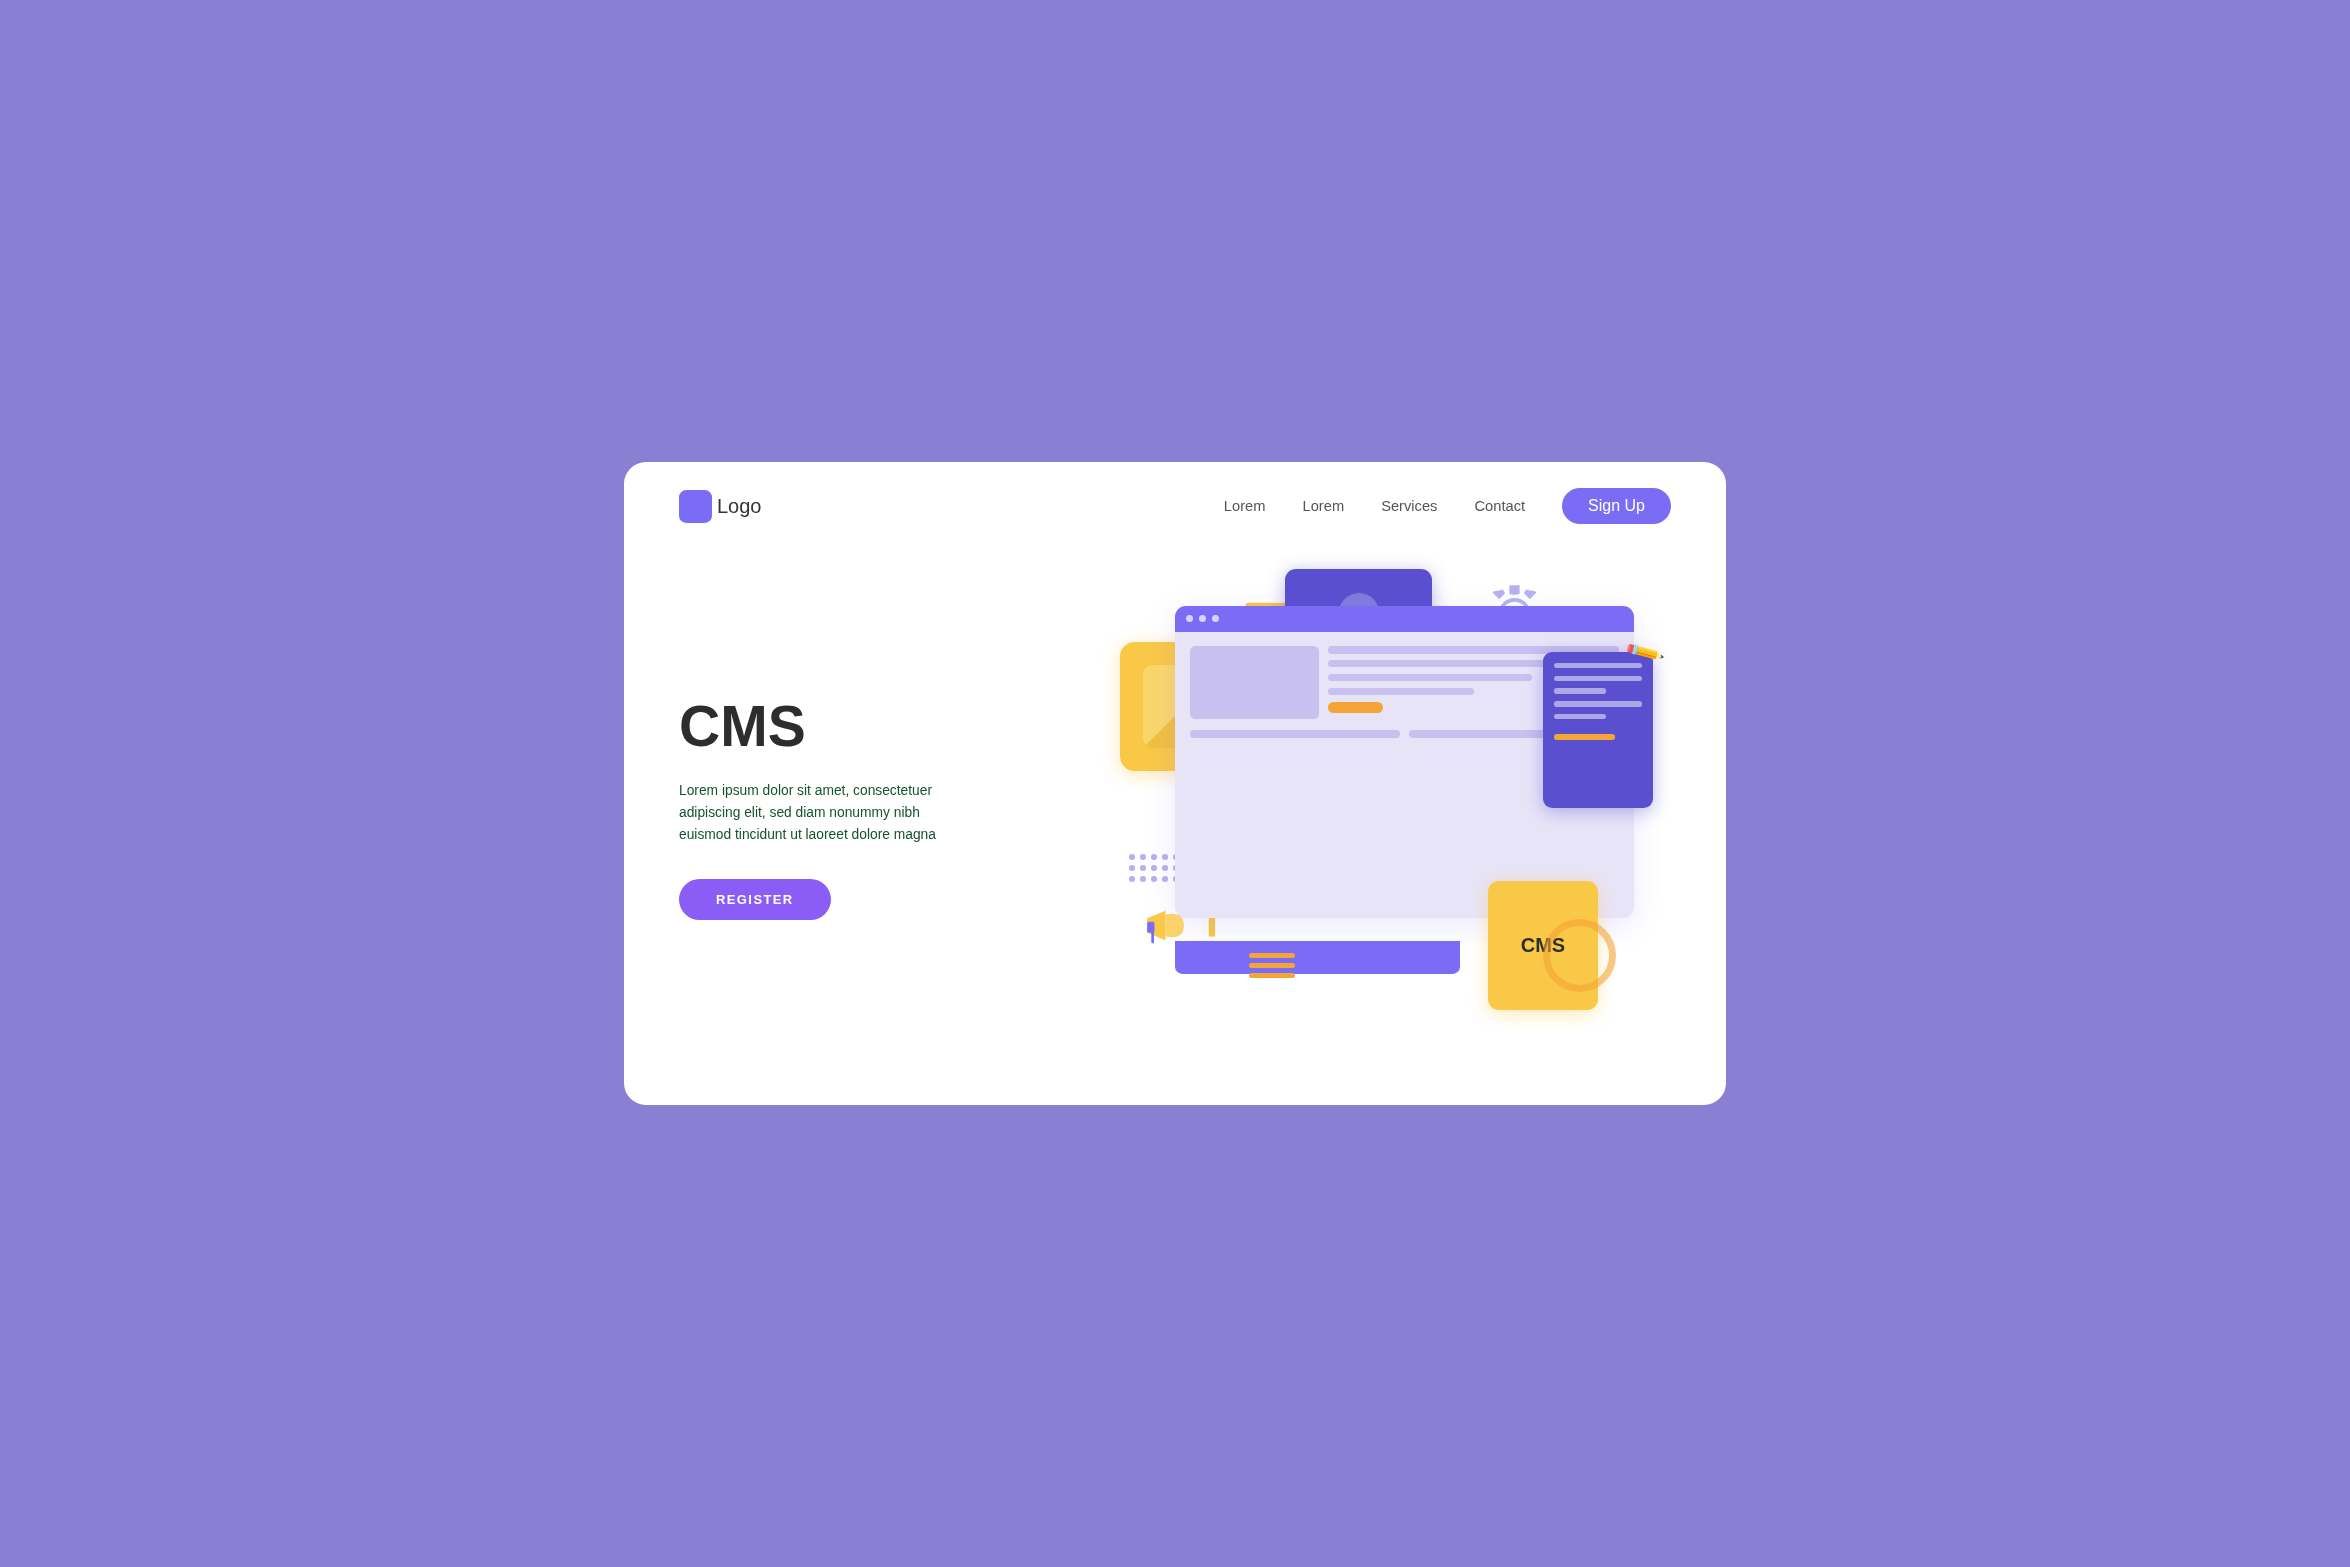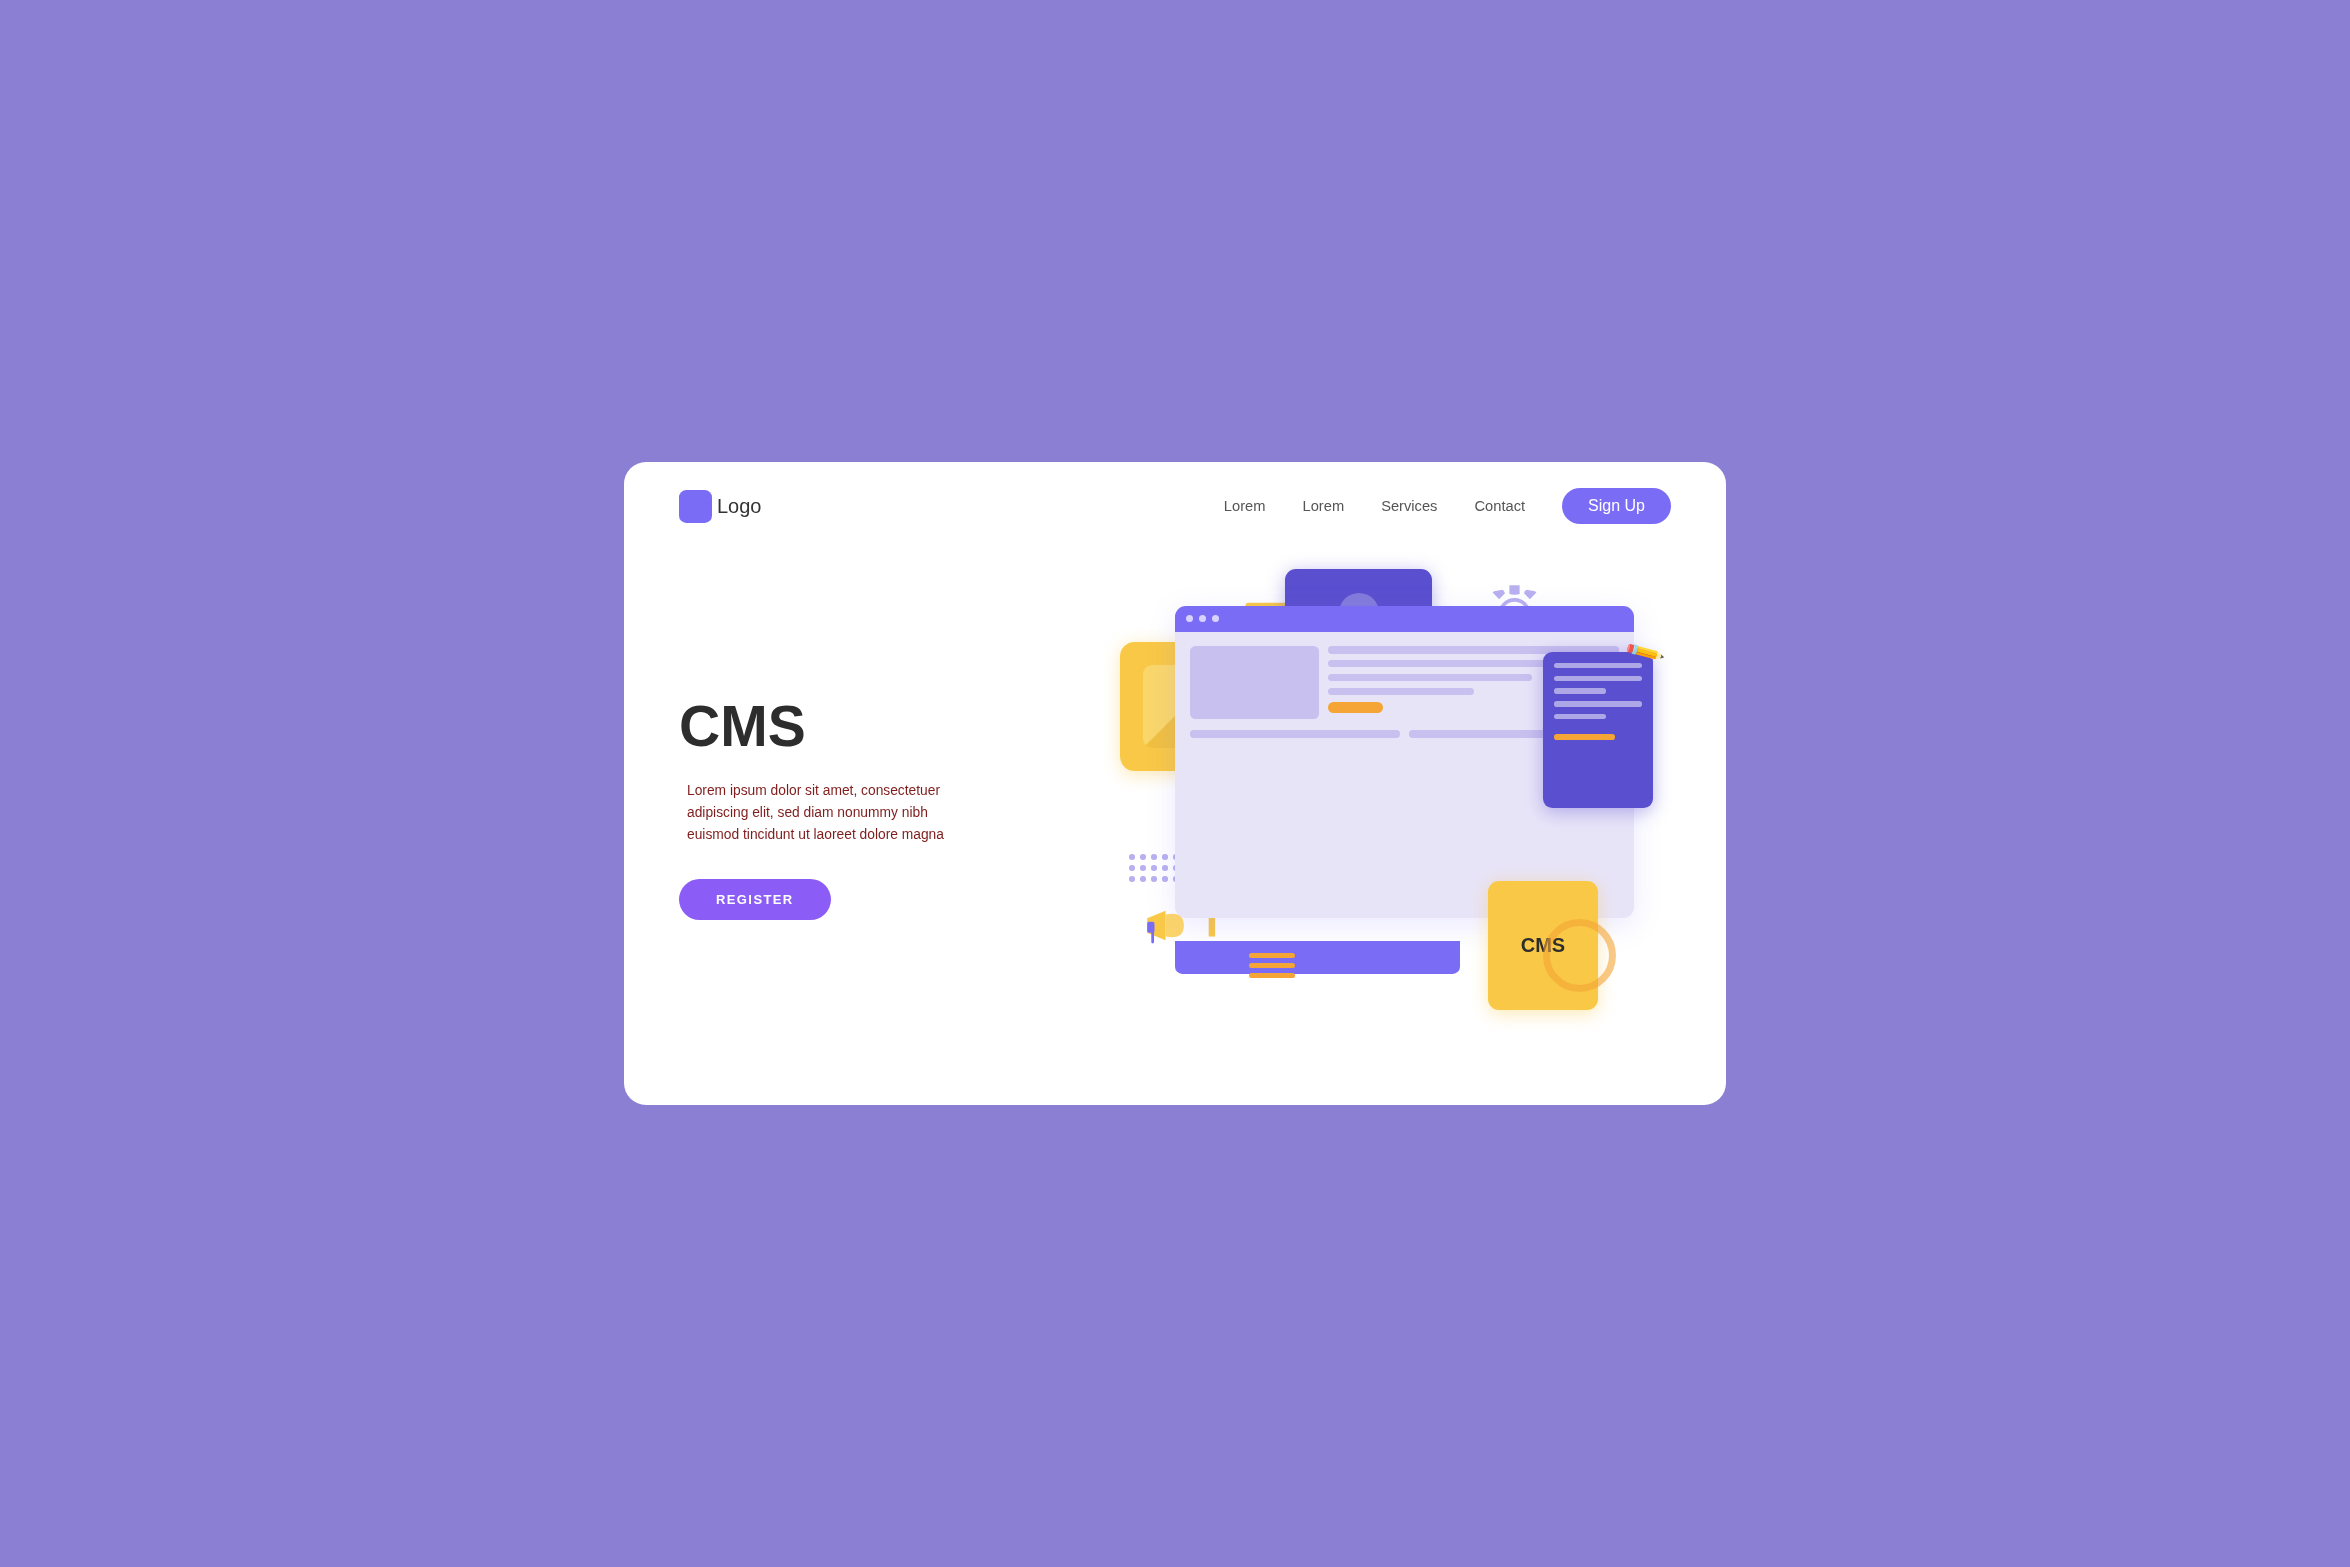--- a/index.html
+++ b/index.html
@@ -81,25 +81,24 @@
     }
     .hero-title {
       font-size: 57px;
       font-weight: 800;
       color: #2d2d2d;
       line-height: 1.1;
       margin-bottom: 22px;
     }
     .hero-subtitle {
       font-size: 13.8px;
-      color: #7f1d1d;
+      color: #14532d;
       line-height: 1.6;
       margin-bottom: 33px;
       max-width: 294px;
-      margin-left: 8px;
     }
     .register-btn {
       background: #8b5cf6;
       color: #fff;
       border: none;
       border-radius: 22px;
       padding: 13px 37px;
       font-size: 13px;
       font-weight: 700;
       letter-spacing: 1.4px;

